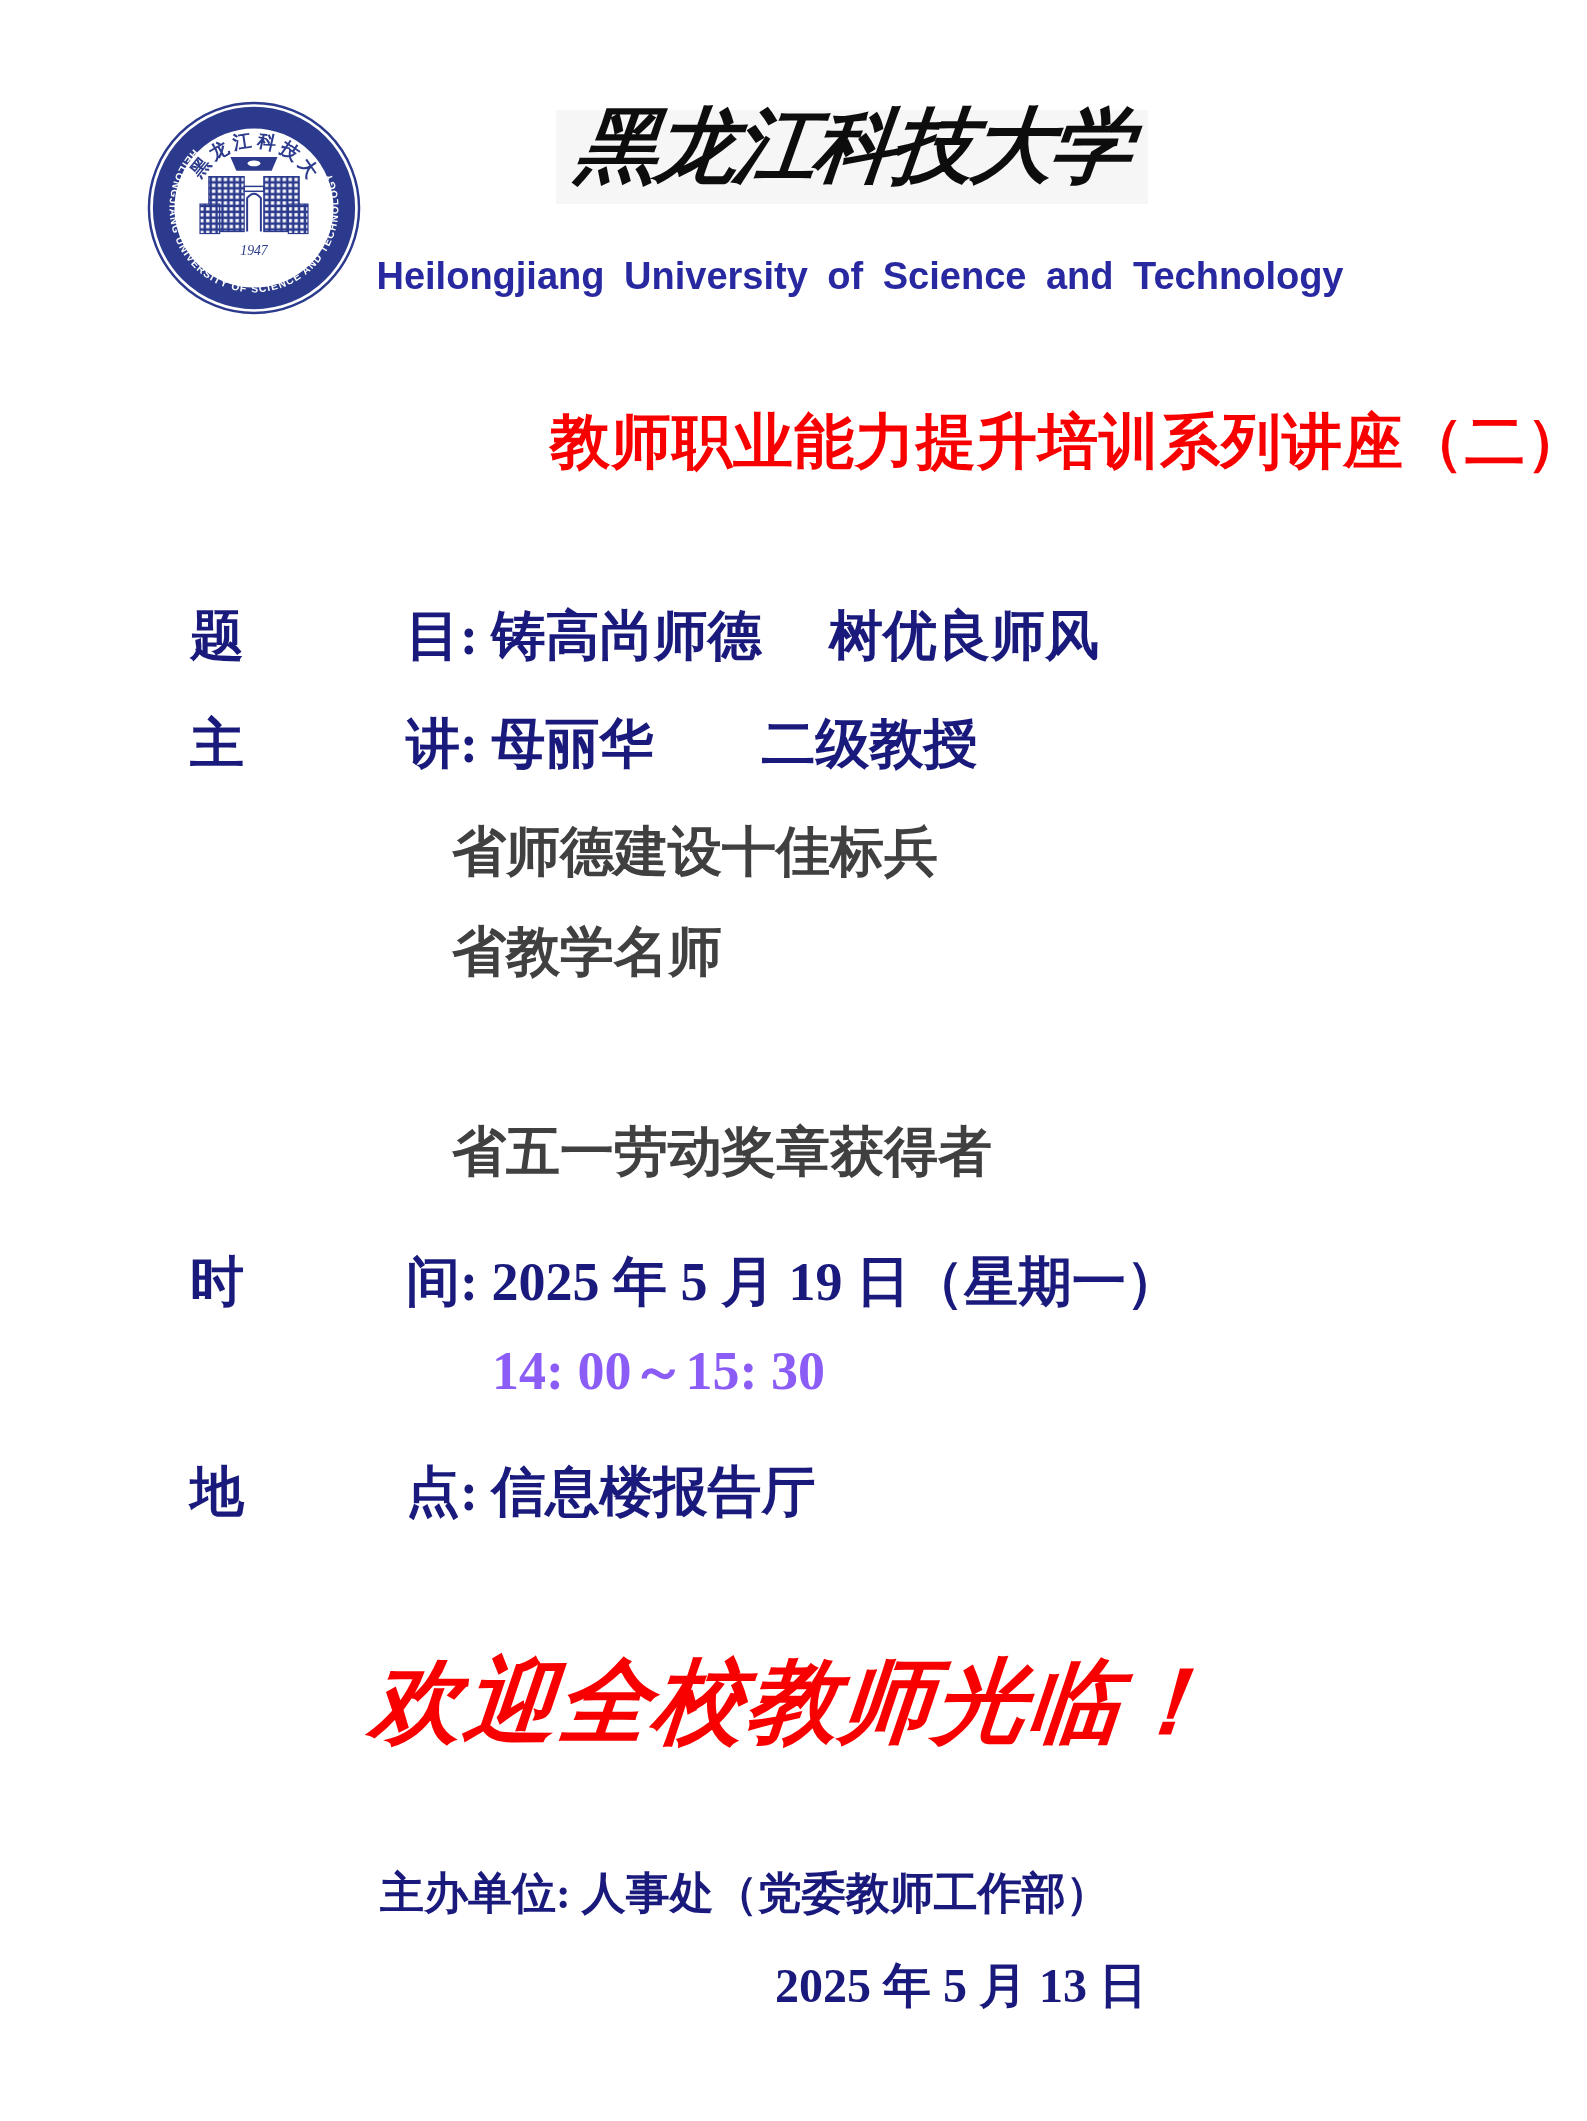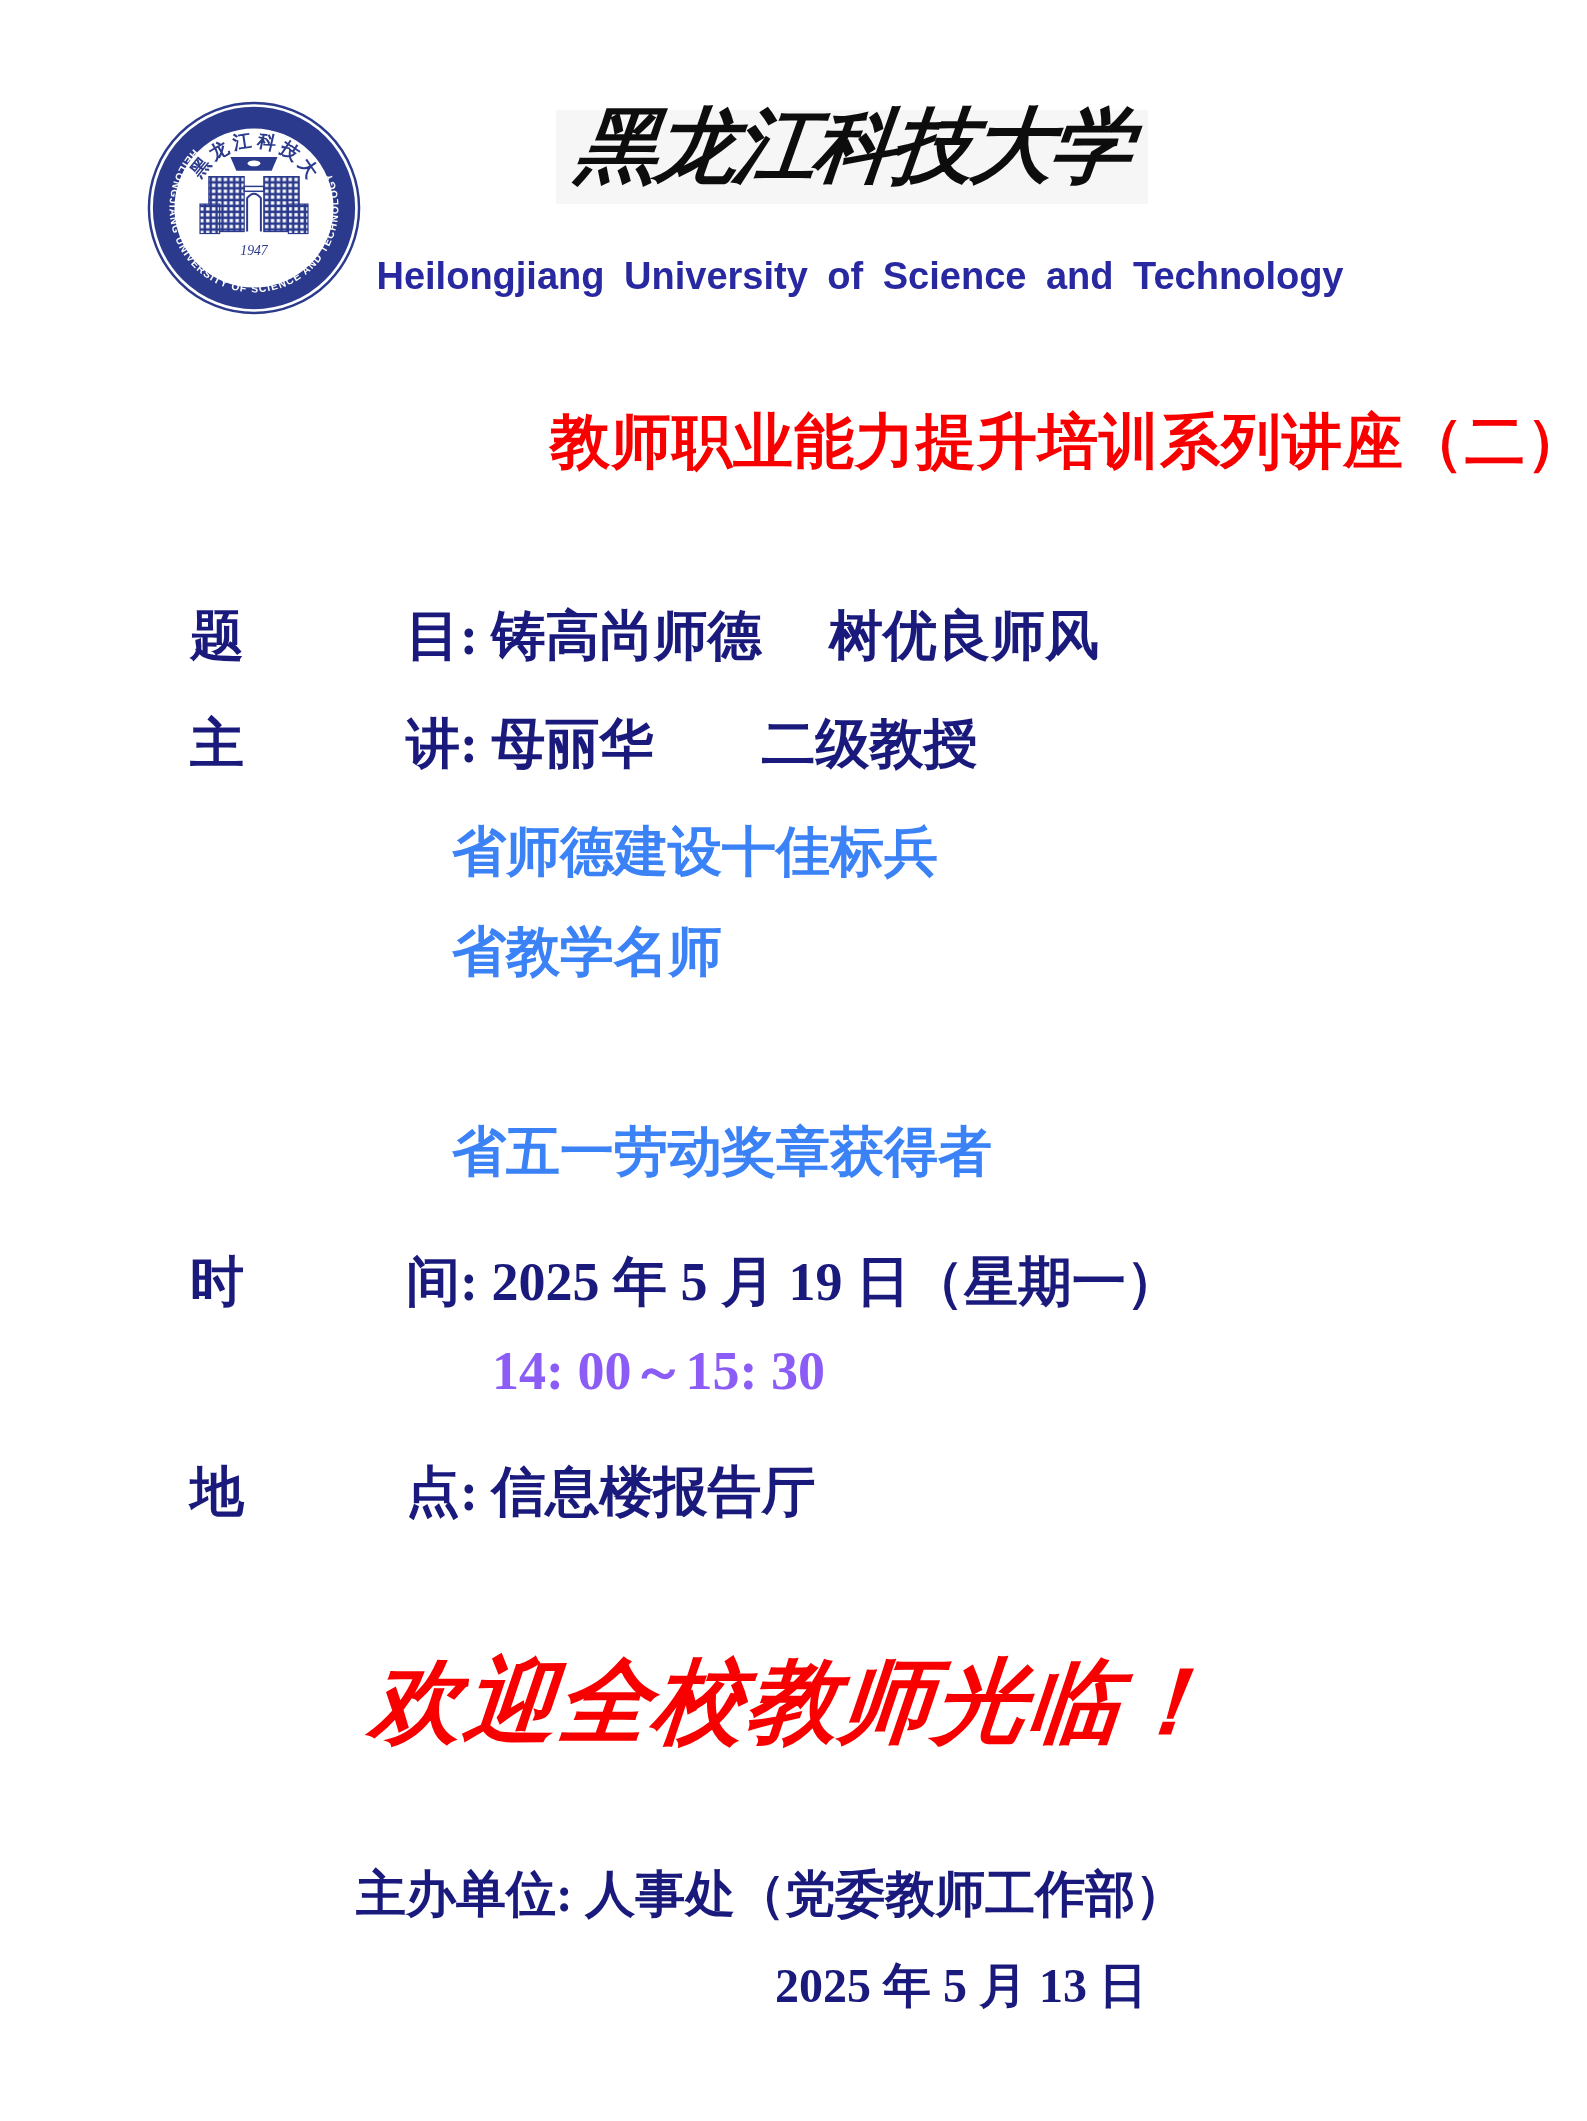--- a/index.html
+++ b/index.html
@@ -41,21 +41,21 @@
   .info-row{
     position:absolute;left:190px;
     color:#1a1a7d;
     font-size:54px;line-height:68px;font-weight:bold;
     white-space:nowrap;
   }
   .row-topic{top:602px;}
   .row-speaker{top:710px;}
   .honor{
     position:absolute;left:452px;
-    color:#3b82f6;
+    color:#404040;
     font-size:54px;line-height:68px;font-weight:bold;
     white-space:nowrap;
   }
   .honor-0{top:818px;}
   .honor-1{top:918px;}
   .honor-2{top:1018px;}
   .honor-3{top:1118px;}
   .row-time{top:1220px;margin-top:28px;}
   .time-range{
     position:absolute;left:492px;top:1338px;
@@ -69,23 +69,23 @@
   .welcome{
     position:absolute;left:0;top:1640px;width:100%;
     text-align:center;
     color:#f80000;
     font-size:92px;line-height:125px;font-weight:bold;font-style:italic;
     letter-spacing:2px;
     transform:skewX(-5deg);
   }
   
   .organizer{
-    position:absolute;left:356px;top:1862px;
+    position:absolute;left:380px;top:1862px;
     color:#1a1a7d;
-    font-size:50px;line-height:64px;font-weight:bold;
+    font-size:44px;line-height:64px;font-weight:bold;
     white-space:nowrap;
   }
   .pub-date{
     position:absolute;left:775px;top:1955px;
     color:#1a1a7d;
     font-size:48px;line-height:62px;font-weight:bold;
     white-space:nowrap;
   }
 </style>
 </head>

